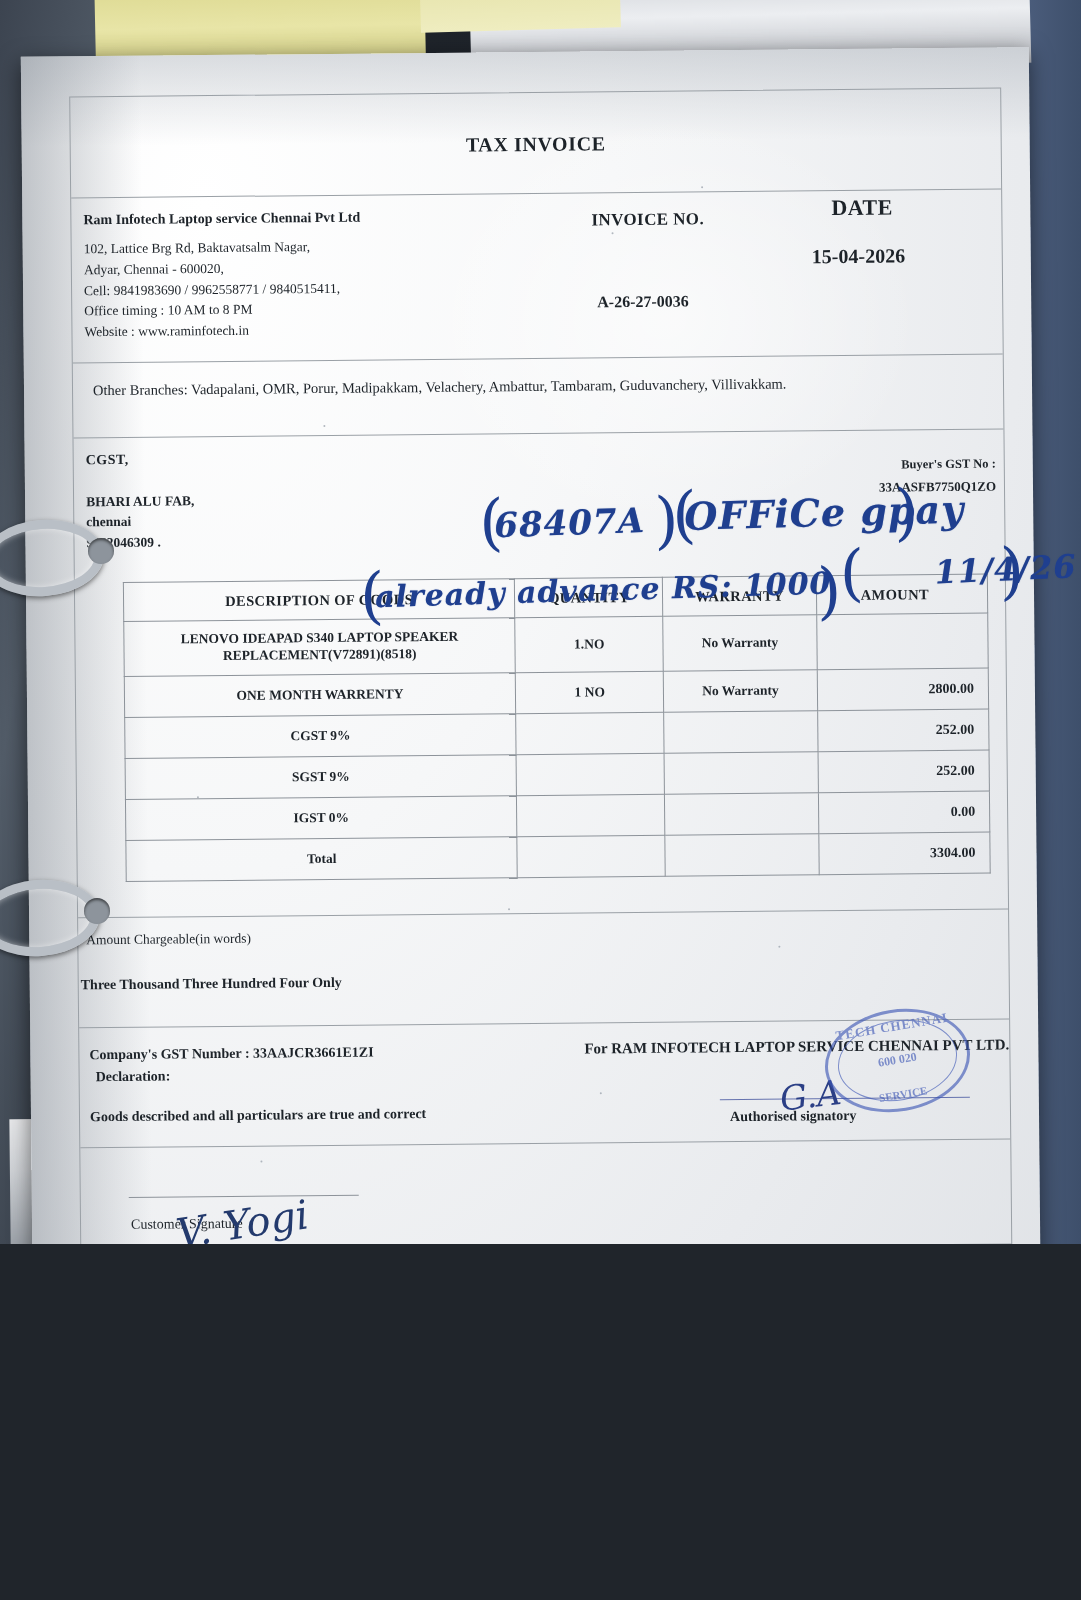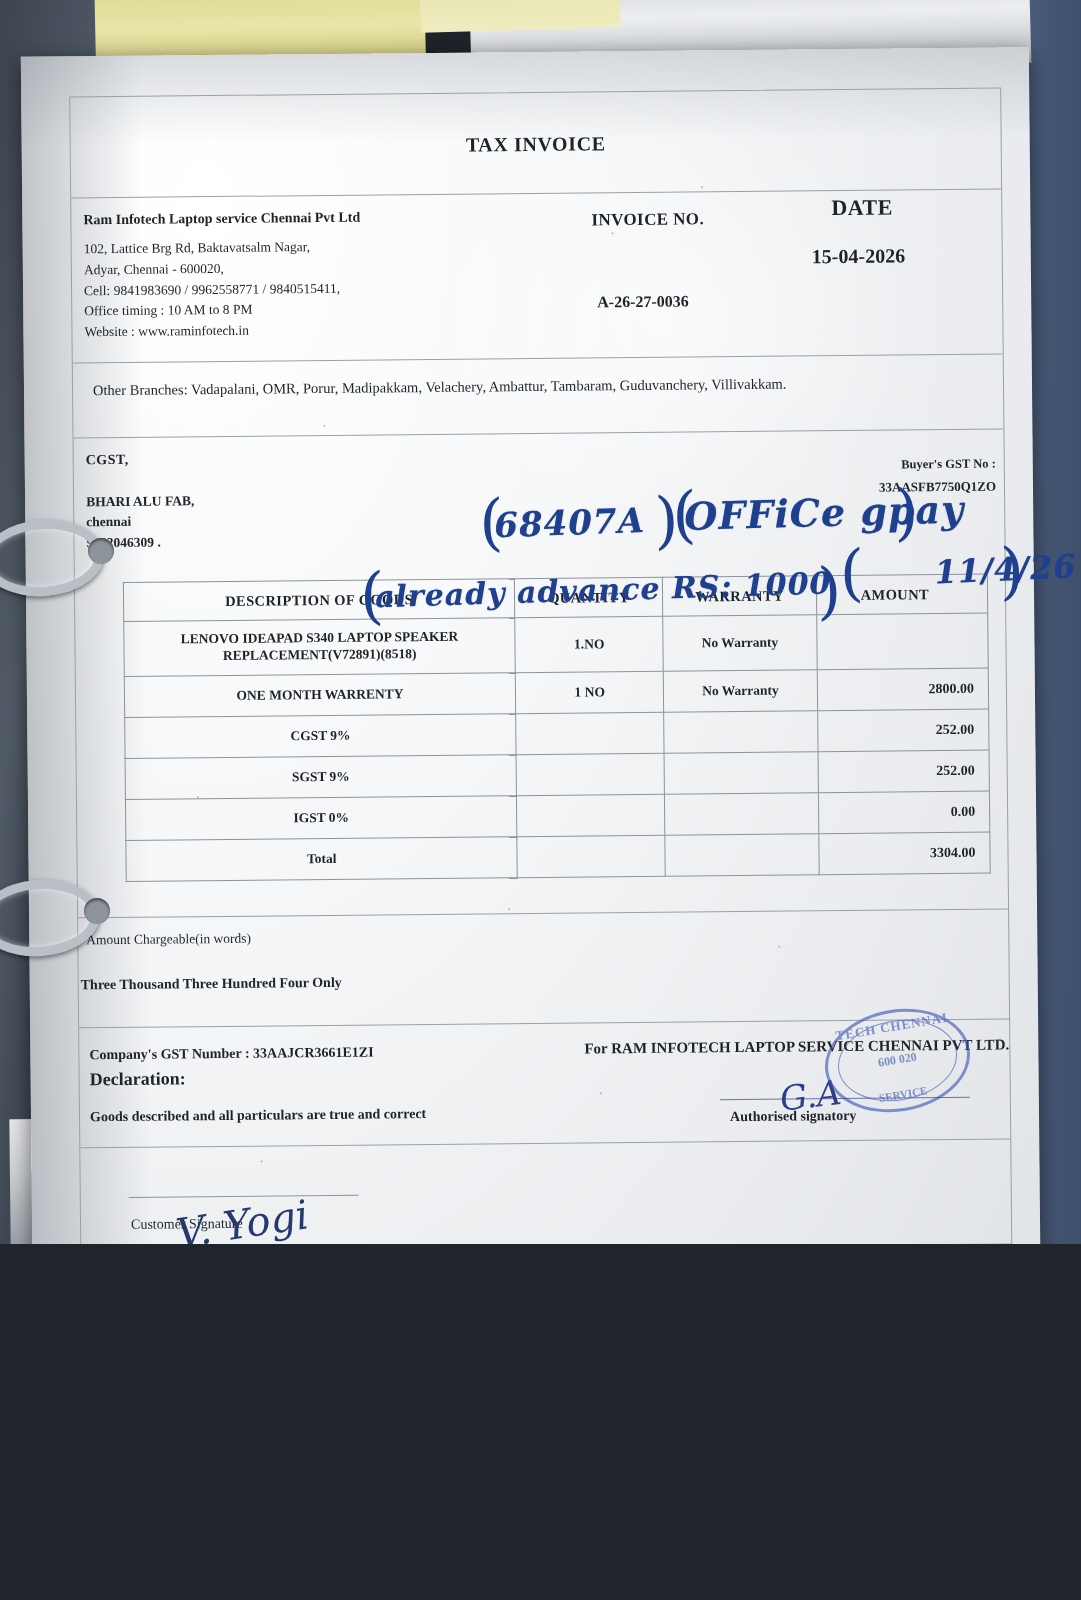--- a/index.html
+++ b/index.html
@@ -238,22 +238,22 @@
   }
   .words-value {
     position: absolute; left: 2px; top: 880px;
     font-size: 14px; font-weight: bold;
   }
   .comp-gst {
     position: absolute; left: 10px; top: 950px;
     font-size: 14px; font-weight: bold;
   }
   .declaration {
-    position: absolute; left: 10px; top: 972px;
-    font-size: 18px; font-weight: bold;
+    position: absolute; left: 16px; top: 972px;
+    font-size: 14px; font-weight: bold;
   }
   .goods-note {
     position: absolute; left: 10px; top: 1012px;
     font-size: 14px; font-weight: bold;
   }
   .for-company {
     position: absolute; left: 505px; top: 948px;
     font-size: 15px; font-weight: bold;
   }
   .auth-sign {

